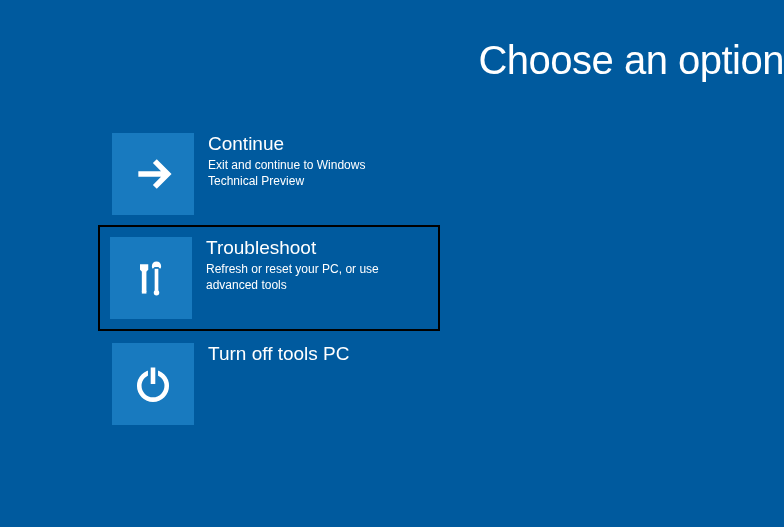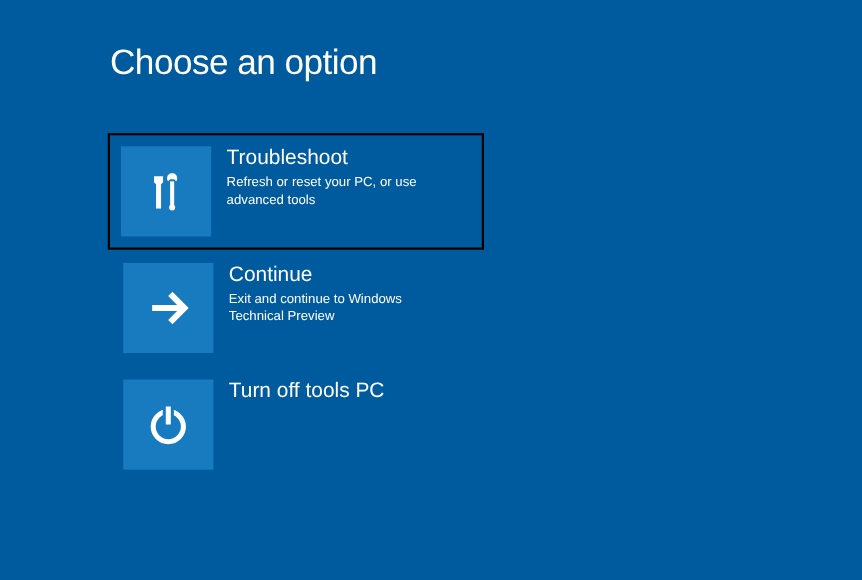--- a/index.html
+++ b/index.html
@@ -12,24 +12,25 @@
       height: 527px;
       background: #005A9E;
       font-family: 'Segoe UI Light', 'Segoe UI', Arial, sans-serif;
       color: #ffffff;
       overflow: hidden;
     }
     .container {
       padding: 38px 0 0 100px;
     }
     .page-title {
-      font-size: 32px;
+      font-size: 40px;
       font-weight: 300;
-      margin-bottom: 48px;
+      margin-bottom: 38px;
       letter-spacing: -0.5px;
+      text-align: right;
     }
     .option-list {
       display: flex;
       flex-direction: column;
       gap: 0;
     }
     .option-wrapper {
       padding: 12px;
       width: 338px;
     }
@@ -76,49 +77,49 @@
     }
   </style>
 </head>
 <body>
 
 <div class="container">
   <h1 class="page-title">Choose an option</h1>
 
   <div class="option-list">
 
+    <div class="option-wrapper">
+      <div class="option">
+        <div class="tile">
+          <svg viewBox="0 0 48 48" fill="none">
+            <path d="M 8 24 L 40 24 M 26 10 L 40 24 L 26 38" stroke="#ffffff" stroke-width="6" stroke-linejoin="miter"></path>
+          </svg>
+        </div>
+        <div class="option-text">
+          <div class="option-title">Continue</div>
+          <div class="option-desc">Exit and continue to Windows Technical Preview</div>
+        </div>
+      </div>
+    </div>
+
     <div class="option-wrapper highlighted">
       <div class="option">
         <div class="tile">
           <svg viewBox="0 0 48 48" fill="#ffffff">
             <rect x="14" y="13" width="5" height="26"></rect>
             <path d="M 12 9 L 21 9 L 21 15 L 19 17 L 14 17 L 12 15 Z"></path>
             <rect x="14" y="38" width="5" height="3"></rect>
             <path d="M 30 6 C 27 6 25 8 25 11 C 25 12 25 13 26 14 L 28 12 L 32 12 L 34 14 C 35 13 35 12 35 11 C 35 8 33 6 30 6 Z"></path>
             <rect x="28" y="14" width="4" height="24"></rect>
             <circle cx="30" cy="40" r="3"></circle>
           </svg>
         </div>
         <div class="option-text">
           <div class="option-title">Troubleshoot</div>
           <div class="option-desc">Refresh or reset your PC, or use advanced tools</div>
-        </div>
-      </div>
-    </div>
-
-    <div class="option-wrapper">
-      <div class="option">
-        <div class="tile">
-          <svg viewBox="0 0 48 48" fill="none">
-            <path d="M 8 24 L 40 24 M 26 10 L 40 24 L 26 38" stroke="#ffffff" stroke-width="6" stroke-linejoin="miter"></path>
-          </svg>
-        </div>
-        <div class="option-text">
-          <div class="option-title">Continue</div>
-          <div class="option-desc">Exit and continue to Windows Technical Preview</div>
         </div>
       </div>
     </div>
 
     <div class="option-wrapper">
       <div class="option">
         <div class="tile">
           <svg viewBox="0 0 48 48" fill="none">
             <circle cx="24" cy="26" r="15" stroke="#ffffff" stroke-width="5"></circle>
             <line x1="24" y1="6" x2="24" y2="24" stroke="#187ABF" stroke-width="11"></line>

